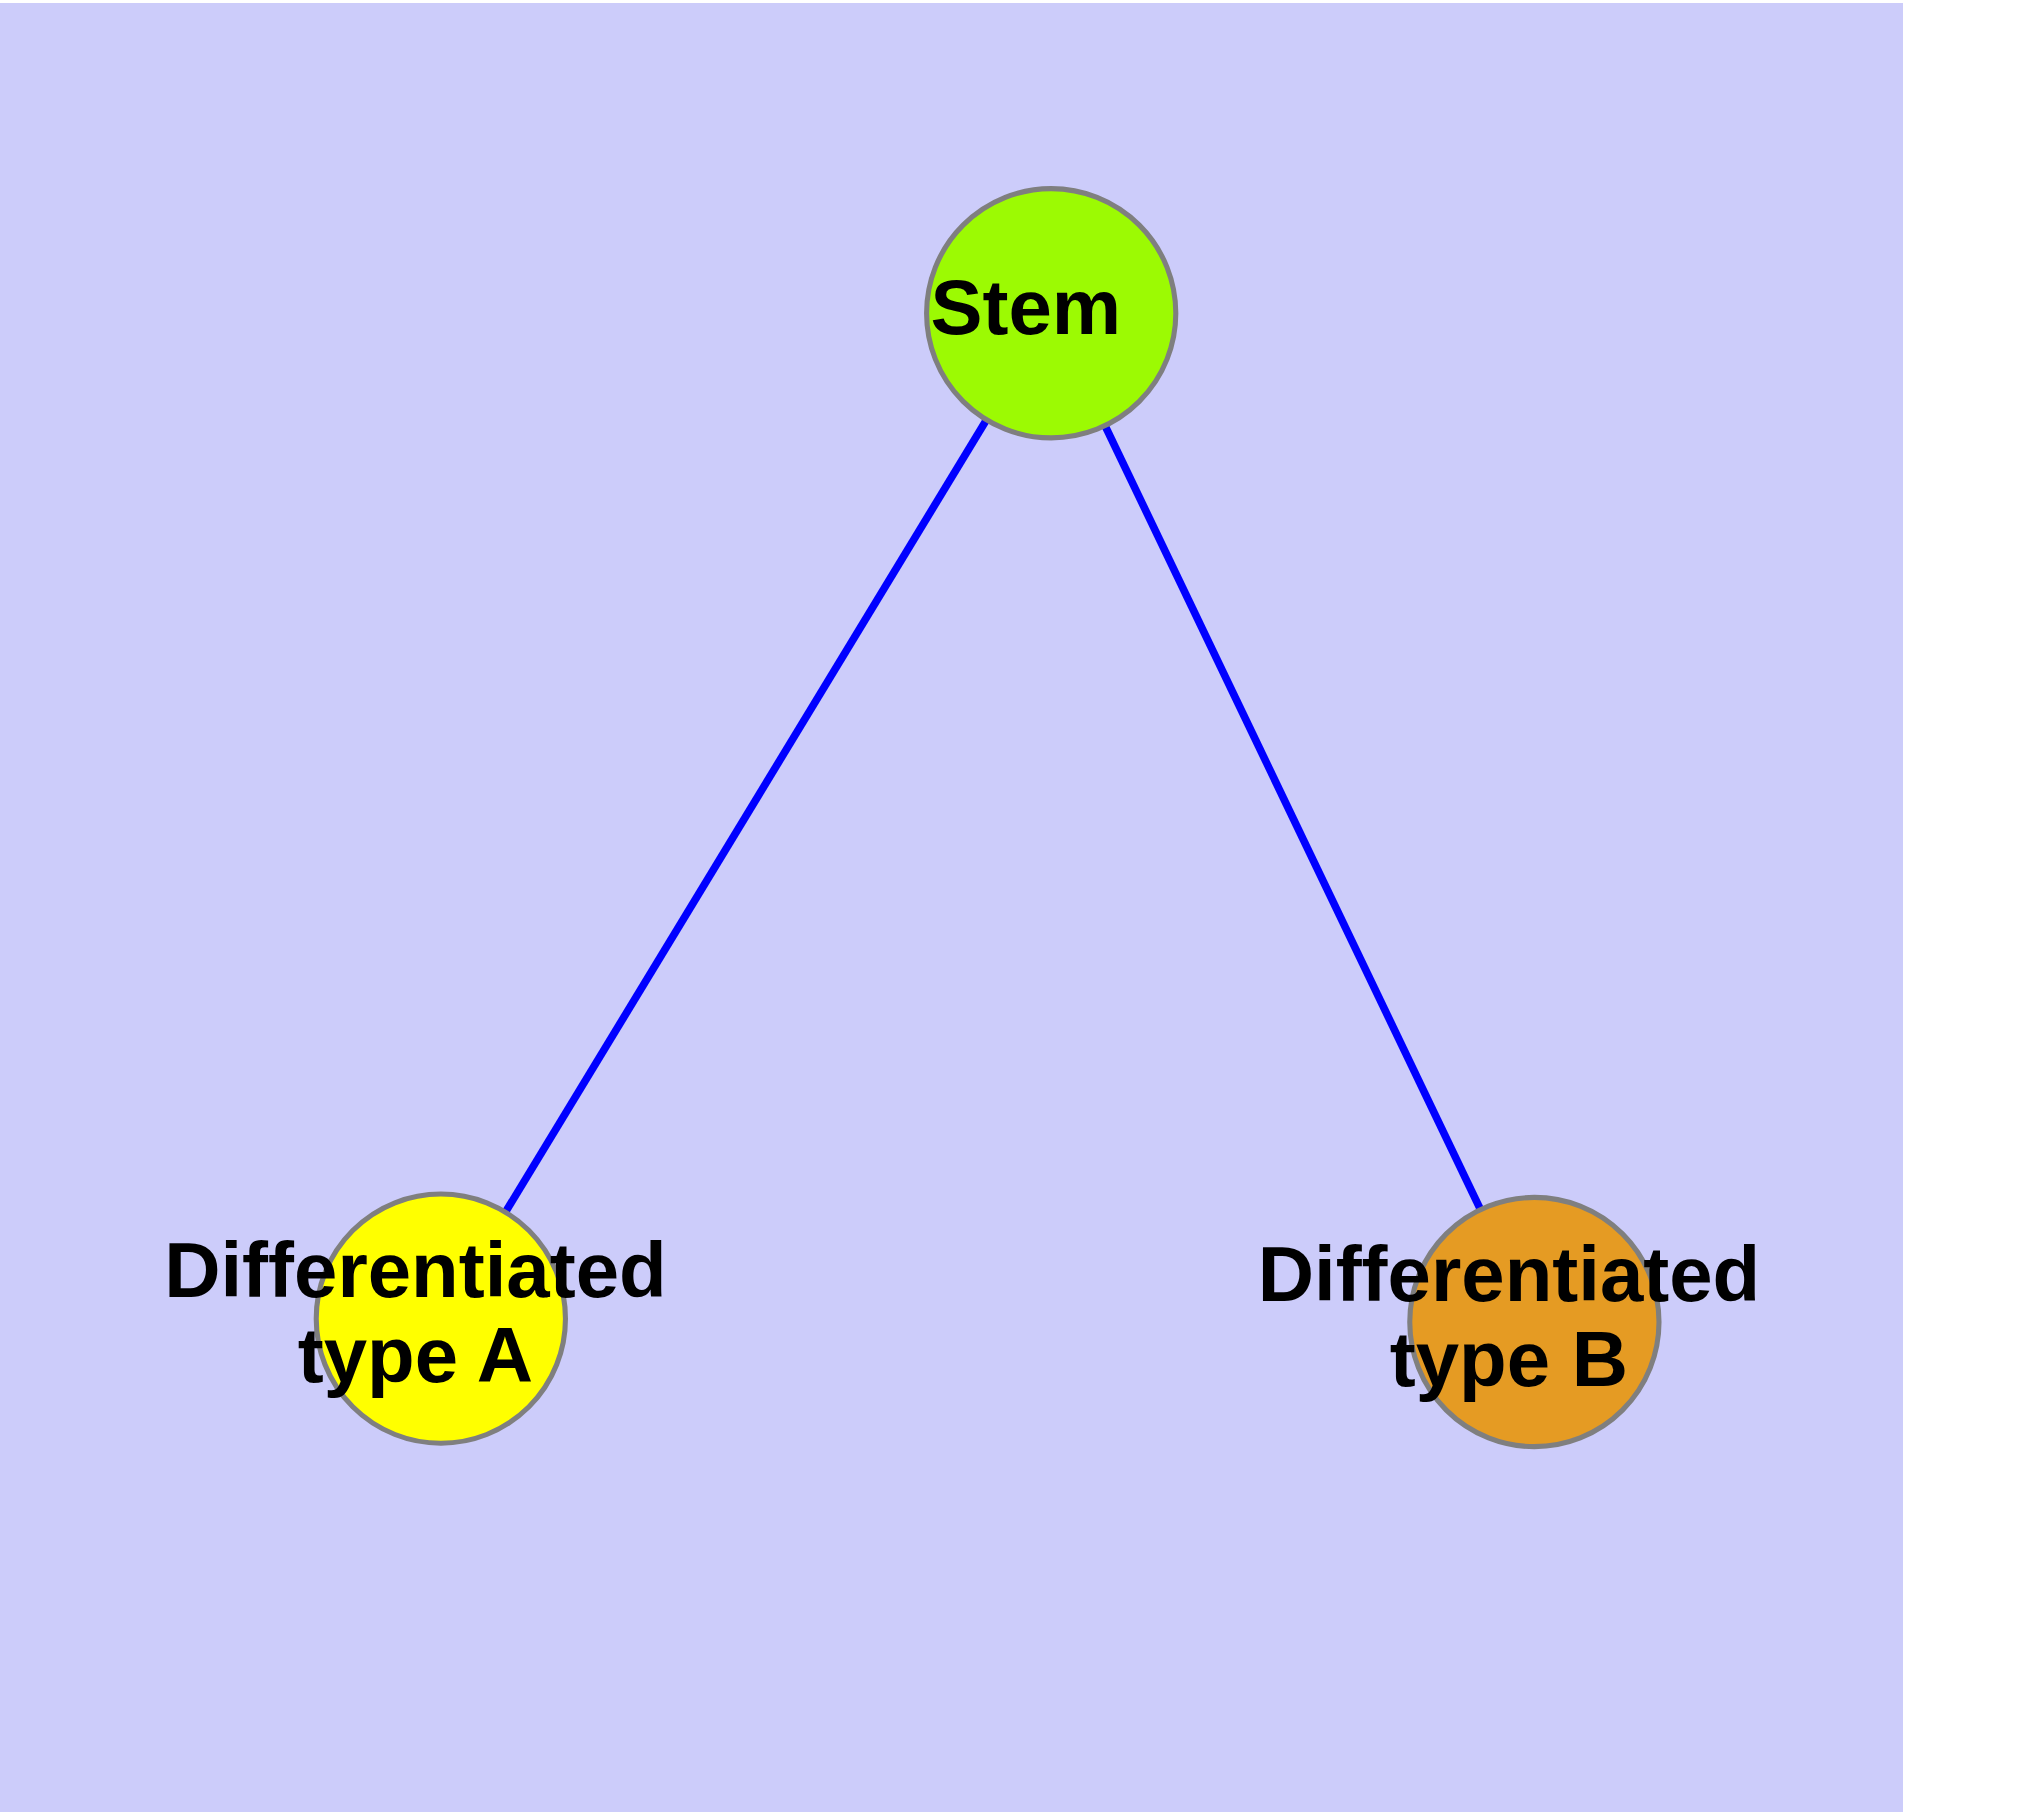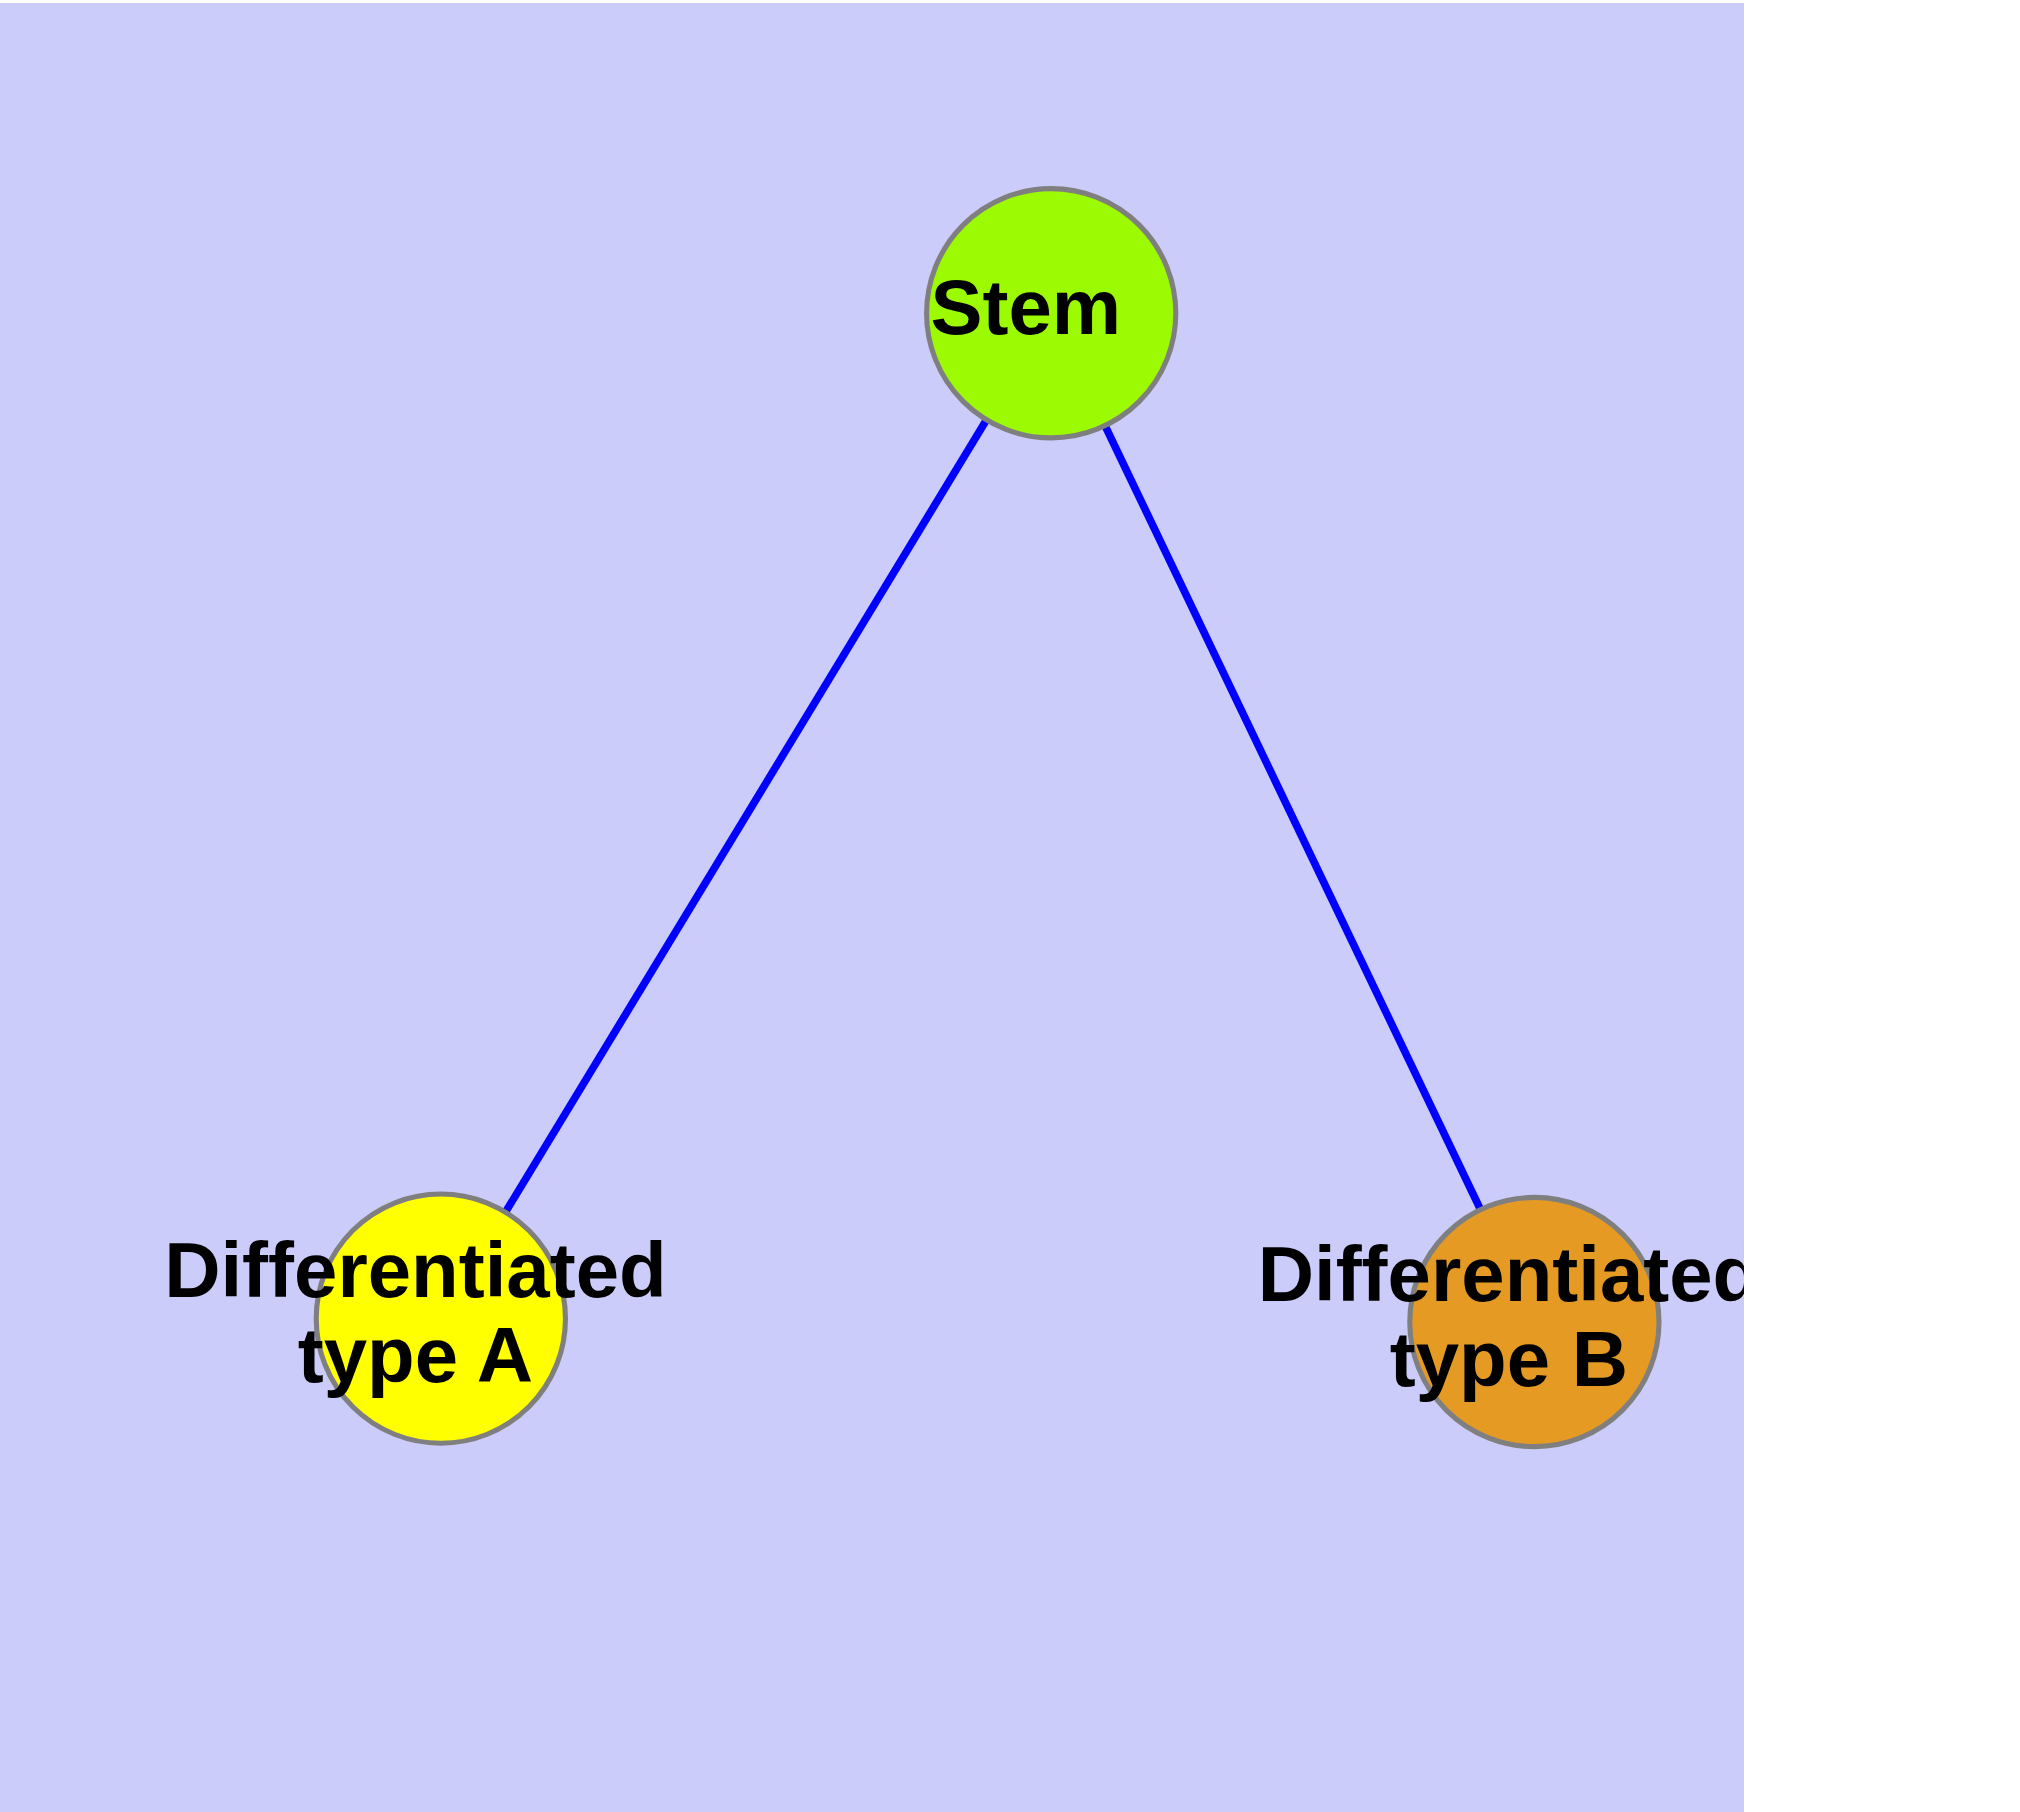--- a/index.html
+++ b/index.html
@@ -2,21 +2,21 @@
 <html style="font-size:13.6px"><head>
 <meta charset="utf-8">
 <style>
   html, body {
     margin: 0;
     padding: 0;
     background: #ffffff;
   }
   #stage {
     position: relative;
-    width: 1744px;
+    width: 1903px;
     height: 1812px;
     background: #ffffff;
     overflow: hidden;
     font-family: "Liberation Sans", sans-serif;
   }
   #canvas {
     position: absolute;
     left: 0;
     top: 3.4px;
     width: 2021px;

